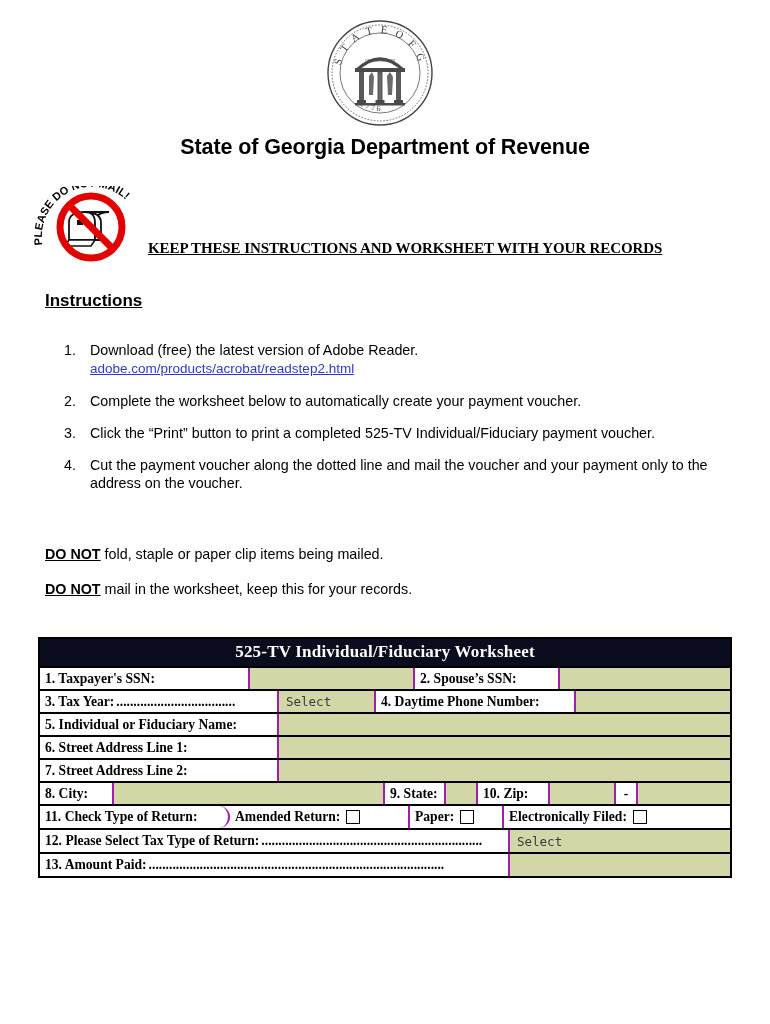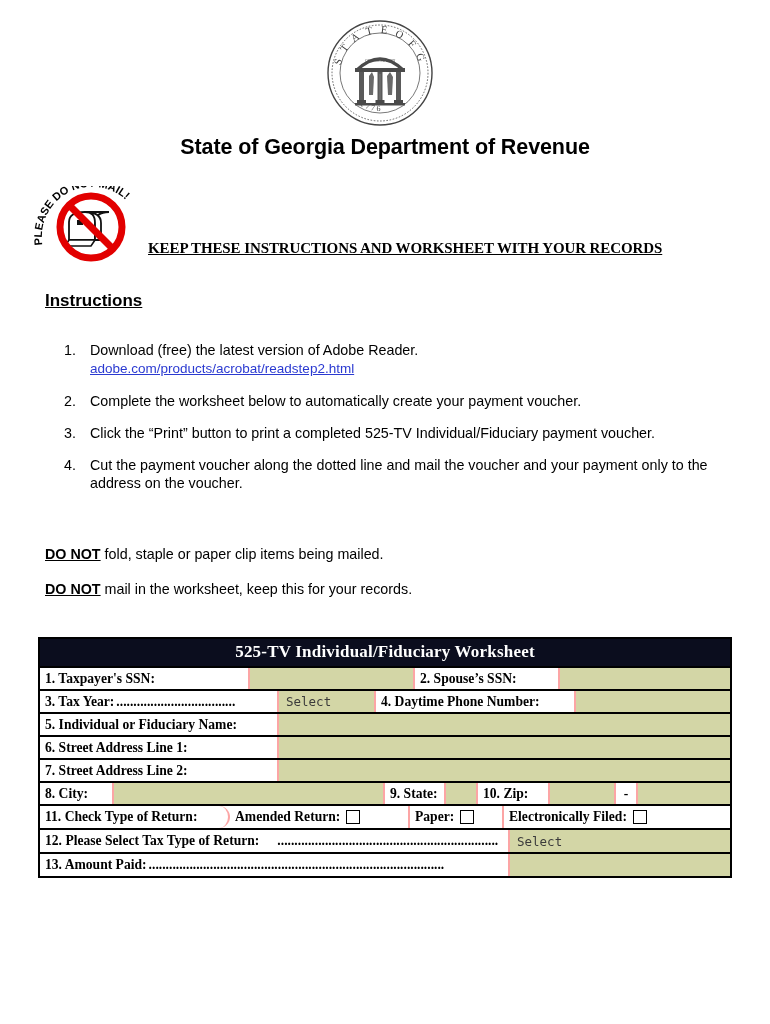--- a/index.html
+++ b/index.html
@@ -143,21 +143,21 @@
     box-sizing: border-box;
     display: flex;
     align-items: center;
     font-family: "Liberation Serif", serif;
     font-weight: bold;
     font-size: 13.6px;
     padding: 0 5px;
     overflow: hidden;
     white-space: nowrap;
     background: #ffffff;
-    border-right: 2px solid #fca5a5;
+    border-right: 2px solid #a21caf;
   }
   .cell:last-child { border-right: none; }
 
   .cell.input {
     background: #d3d6a6;
     font-family: "DejaVu Sans Mono", monospace;
     font-weight: normal;
     font-size: 12.5px;
     color: #3b3b3b;
     padding: 0 7px;
@@ -342,21 +342,21 @@
       <span>Paper:</span>
       <span class="chk"></span>
     </div>
     <div class="cell" style="flex:1 1 auto;">
       <span>Electronically Filed:</span>
       <span class="chk"></span>
     </div>
   </div>
 
   <div class="ws-row tall">
-    <div class="cell" style="width:470px;gap:16px;">
+    <div class="cell" style="width:470px;">
       <span>12. Please Select Tax Type of Return:</span>
         <span class="dots">.................................................................</span>
     </div>
     <div class="cell input" style="flex:1 1 auto;">Select</div>
   </div>
 
   <div class="ws-row tall">
     <div class="cell" style="width:470px;">
       <span>13. Amount Paid:</span>
         <span class="dots">.......................................................................................</span>

